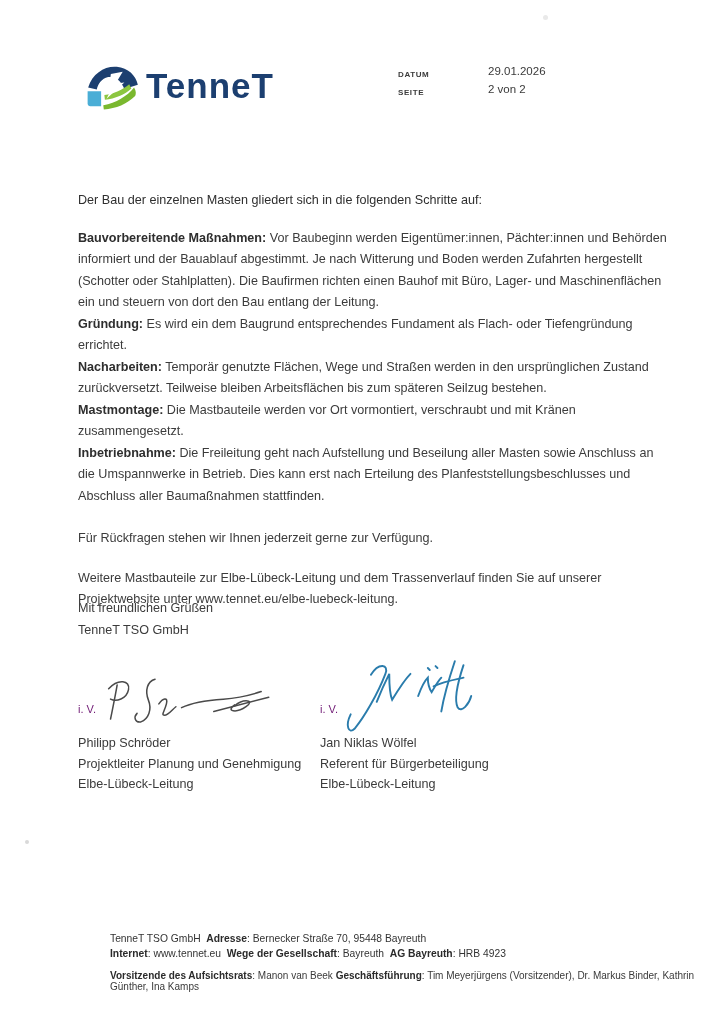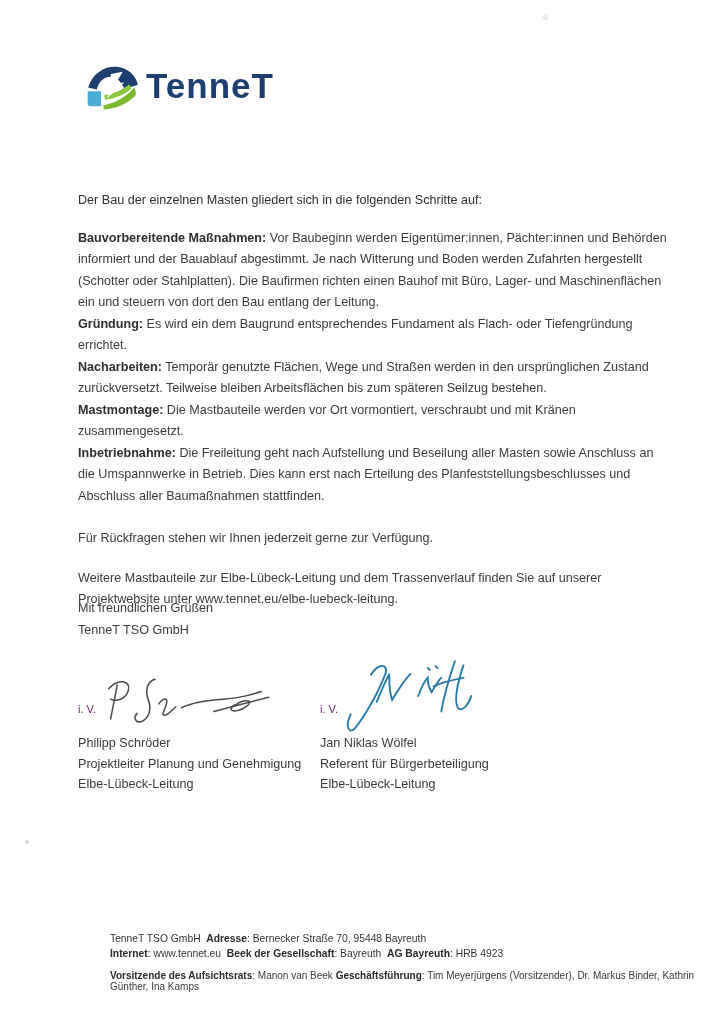--- a/index.html
+++ b/index.html
@@ -71,20 +71,30 @@
     <svg viewBox="0 0 100 100" aria-hidden="true">
       <path d="M4,47 C12,21 35,7 57,9 C78,11 92,25 96,42 L71,50 C65,34 53,26 41,28 C29,31 22,41 20,51 Z" fill="#1c3f70"></path>
       <path d="M3,54 L28,54 L28,82 L8,82 C5,82 3,80 3,77 Z" fill="#4aaed6"></path>
       <path d="M32,80 C56,76 76,63 89,47 C93,53 93,59 91,63 C76,78 56,86 33,88 Z" fill="#7ab82e"></path>
       <path d="M34,61 C52,59 68,51 80,41 L84,49 C72,60 54,68 35,70 Z" fill="#8cc63f"></path>
       <polygon points="46,22 68,18 55,40 71,38 38,68 49,46 33,49 44,38" fill="#ffffff"></polygon>
     </svg>
     <span class="wordmark">TenneT</span>
   </div>
 
+  <div class="meta">
+    <div class="meta-row">
+      <span class="meta-label">DATUM</span>
+      <span class="meta-value">29.01.2026</span>
+    </div>
+    <div class="meta-row">
+      <span class="meta-label">SEITE</span>
+      <span class="meta-value">2 von 2</span>
+    </div>
+  </div>
 
   <div class="body-text">
     <p class="intro">Der Bau der einzelnen Masten gliedert sich in die folgenden Schritte auf:</p>
 
     <p class="step"><span class="b">Bauvorbereitende Maßnahmen:</span><span> Vor Baubeginn werden Eigentümer:innen, Pächter:innen und Behörden informiert und der Bauablauf abgestimmt. Je nach Witterung und Boden werden Zufahrten hergestellt (Schotter oder Stahlplatten). Die Baufirmen richten einen Bauhof mit Büro, Lager- und Maschinenflächen ein und steuern von dort den Bau entlang der Leitung.</span></p>
     <p class="step"><span class="b">Gründung:</span><span> Es wird ein dem Baugrund entsprechendes Fundament als Flach- oder Tiefengründung errichtet.</span></p>
     <p class="step"><span class="b">Nacharbeiten:</span><span> Temporär genutzte Flächen, Wege und Straßen werden in den ursprünglichen Zustand zurückversetzt. Teilweise bleiben Arbeitsflächen bis zum späteren Seilzug bestehen.</span></p>
     <p class="step"><span class="b">Mastmontage:</span><span> Die Mastbauteile werden vor Ort vormontiert, verschraubt und mit Kränen zusammengesetzt.</span></p>
     <p class="step"><span class="b">Inbetriebnahme:</span><span> Die Freileitung geht nach Aufstellung und Beseilung aller Masten sowie Anschluss an die Umspannwerke in Betrieb. Dies kann erst nach Erteilung des Planfeststellungsbeschlusses und Abschluss aller Baumaßnahmen stattfinden.</span></p>
 
@@ -139,20 +149,20 @@
           <div>Referent für Bürgerbeteiligung</div>
           <div>Elbe-Lübeck-Leitung</div>
         </div>
       </div>
 
     </div>
   </div>
 
   <div class="footer">
     <div><span>TenneT TSO GmbH</span>&nbsp;&nbsp;<span class="fb">Adresse</span><span>: Bernecker Straße 70, 95448 Bayreuth</span></div>
-    <div><span class="fb">Internet</span><span>: www.tennet.eu</span>&nbsp;&nbsp;<span class="fb">Beek der Gesellschaft</span><span>: Bayreuth</span>&nbsp;&nbsp;<span class="fb">AG Bayreuth</span><span>: HRB 4923</span></div>
+    <div><span class="fb">Internet</span><span>: www.tennet.eu</span>&nbsp;&nbsp;<span class="fb">Wege der Gesellschaft</span><span>: Bayreuth</span>&nbsp;&nbsp;<span class="fb">AG Bayreuth</span><span>: HRB 4923</span></div>
     <div class="footer-small"><span class="fb">Vorsitzende des Aufsichtsrats</span><span>: Manon van Beek </span><span class="fb">Geschäftsführung</span><span>: Tim Meyerjürgens (Vorsitzender), Dr. Markus Binder, Kathrin Günther, Ina Kamps</span></div>
   </div>
 
   <div class="artifact a1"></div>
   <div class="artifact a2"></div>
 
 </div>
 
 </body></html>

